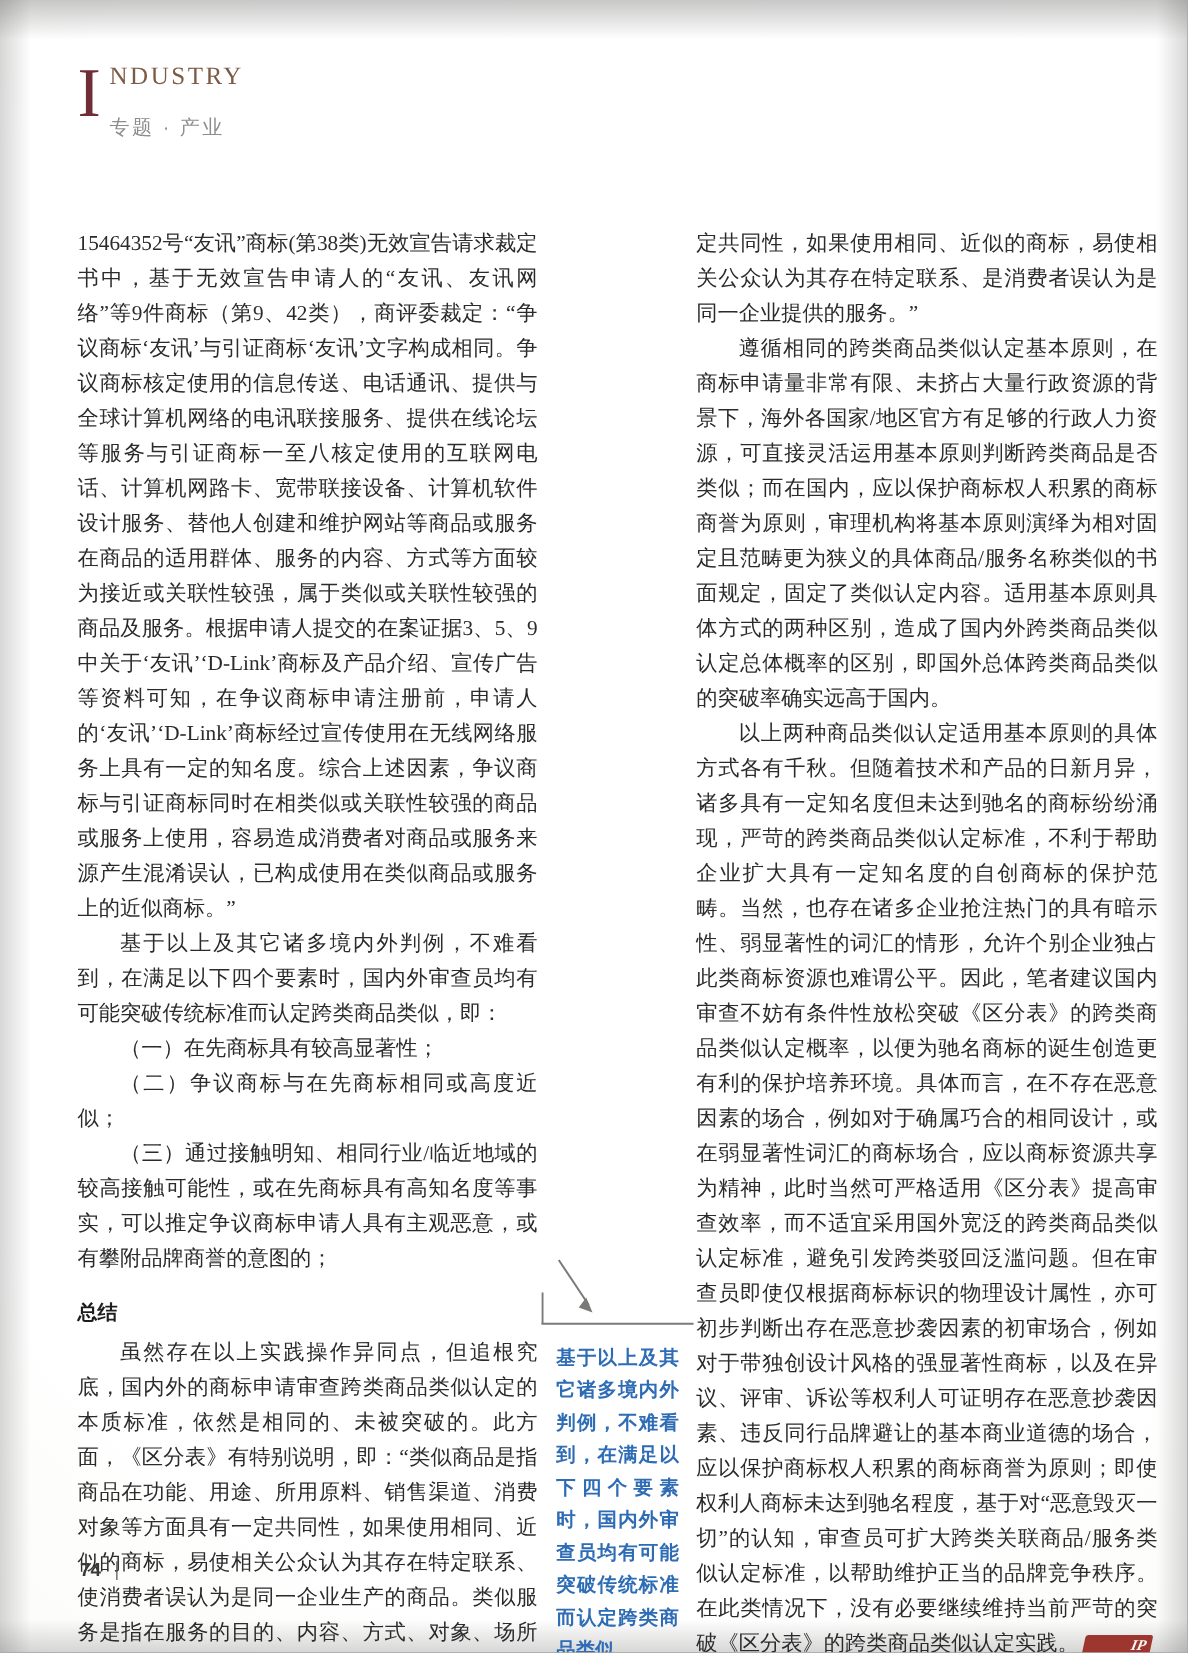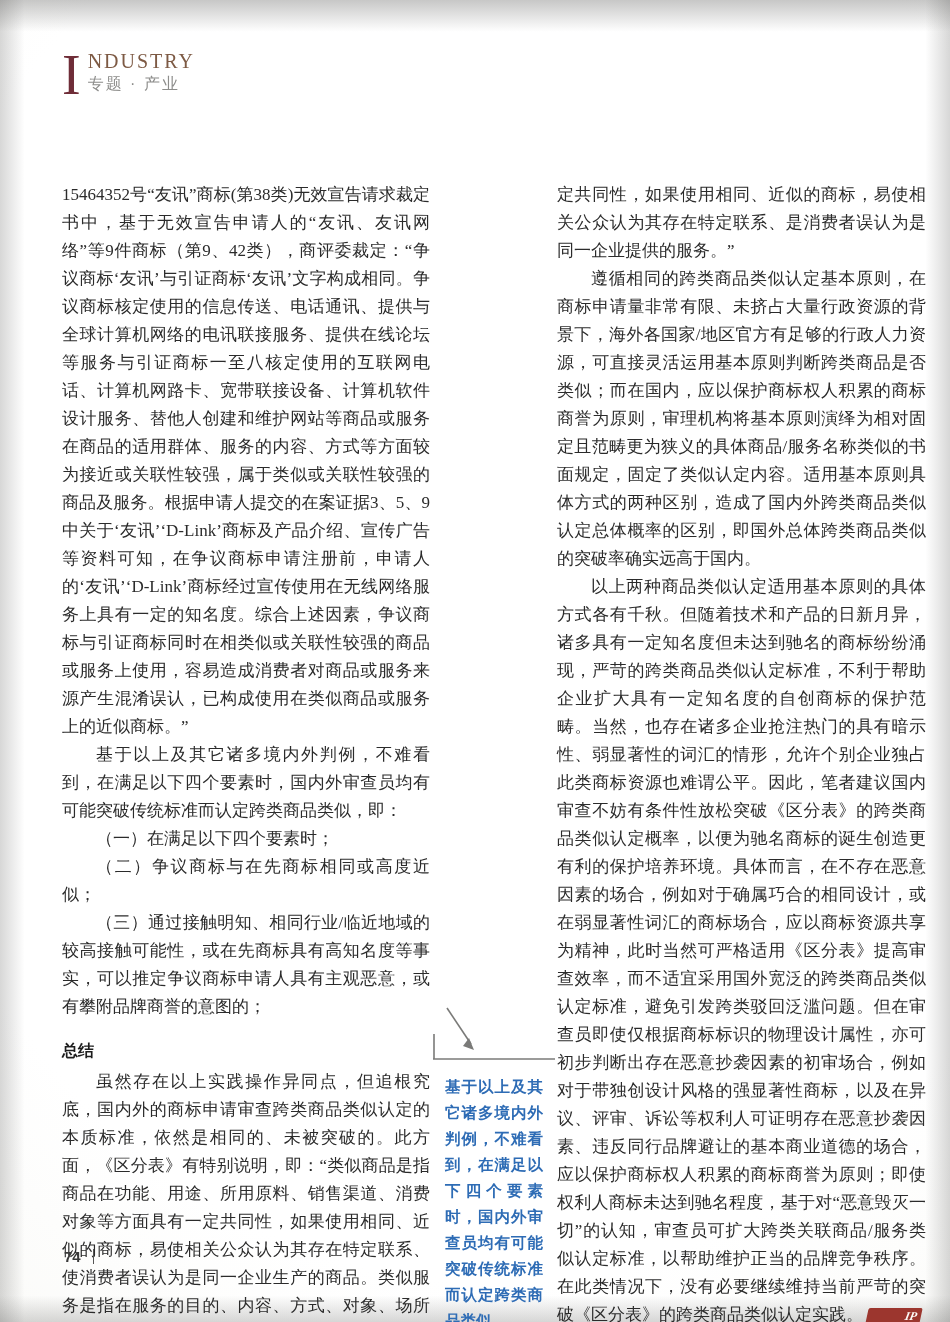--- a/index.html
+++ b/index.html
@@ -23,21 +23,21 @@
   .masthead .initial{
     font-size:56px;line-height:.92;color:#6f2d38;margin-right:7px;
     font-family:"Liberation Serif","DejaVu Serif",serif;
   }
   .masthead .mast-right{display:flex;flex-direction:column;}
   .masthead .mast-title{
     font-size:20px;letter-spacing:2px;color:#7d5a44;line-height:1.1;
     font-family:"Liberation Serif","DejaVu Serif",serif;
   }
   .masthead .mast-sub{
-    font-size:16px;color:#8d8d8b;margin-top:2px;letter-spacing:2px;
+    font-size:16px;color:#8d8d8b;margin-top:20px;letter-spacing:2px;
     font-family:"Liberation Sans","DejaVu Sans",sans-serif;
   }
   
   .col{position:absolute;top:181px;width:368px;font-size:17px;line-height:28px;
        text-align:justify;text-justify:inter-ideograph;}
   .col-left{left:62px;}
   .col-right{left:557px;width:369px;}
   .body-para{margin:0;}
   .indent{text-indent:2em;}
   .summary-heading{
@@ -76,21 +76,21 @@
     <span class="initial">I</span>
     <span class="mast-right">
       <span class="mast-title">NDUSTRY</span>
       <span class="mast-sub">专题 · 产业</span>
     </span>
   </div>
 
   <div class="col col-left">
     <p class="body-para">15464352号“友讯”商标(第38类)无效宣告请求裁定书中，基于无效宣告申请人的“友讯、友讯网络”等9件商标（第9、42类），商评委裁定：“争议商标‘友讯’与引证商标‘友讯’文字构成相同。争议商标核定使用的信息传送、电话通讯、提供与全球计算机网络的电讯联接服务、提供在线论坛等服务与引证商标一至八核定使用的互联网电话、计算机网路卡、宽带联接设备、计算机软件设计服务、替他人创建和维护网站等商品或服务在商品的适用群体、服务的内容、方式等方面较为接近或关联性较强，属于类似或关联性较强的商品及服务。根据申请人提交的在案证据3、5、9中关于‘友讯’‘D-Link’商标及产品介绍、宣传广告等资料可知，在争议商标申请注册前，申请人的‘友讯’‘D-Link’商标经过宣传使用在无线网络服务上具有一定的知名度。综合上述因素，争议商标与引证商标同时在相类似或关联性较强的商品或服务上使用，容易造成消费者对商品或服务来源产生混淆误认，已构成使用在类似商品或服务上的近似商标。”</p>
     <p class="body-para indent">基于以上及其它诸多境内外判例，不难看到，在满足以下四个要素时，国内外审查员均有可能突破传统标准而认定跨类商品类似，即：</p>
-    <p class="body-para indent">（一）在满足以下四个要素时；</p>
+    <p class="body-para indent">（一）在先商标具有较高显著性；</p>
     <p class="body-para indent">（二）争议商标与在先商标相同或高度近似；</p>
     <p class="body-para indent">（三）通过接触明知、相同行业/临近地域的较高接触可能性，或在先商标具有高知名度等事实，可以推定争议商标申请人具有主观恶意，或有攀附品牌商誉的意图的；</p>
     <h2 class="summary-heading">总结</h2>
     <p class="body-para indent">虽然存在以上实践操作异同点，但追根究底，国内外的商标申请审查跨类商品类似认定的本质标准，依然是相同的、未被突破的。此方面，《区分表》有特别说明，即：“类似商品是指商品在功能、用途、所用原料、销售渠道、消费对象等方面具有一定共同性，如果使用相同、近似的商标，易使相关公众认为其存在特定联系、使消费者误认为是同一企业生产的商品。类似服务是指在服务的目的、内容、方式、对象、场所等方面具有一</p>
   </div>
 
   <div class="col col-right">
     <p class="body-para">定共同性，如果使用相同、近似的商标，易使相关公众认为其存在特定联系、是消费者误认为是同一企业提供的服务。”</p>
     <p class="body-para indent">遵循相同的跨类商品类似认定基本原则，在商标申请量非常有限、未挤占大量行政资源的背景下，海外各国家/地区官方有足够的行政人力资源，可直接灵活运用基本原则判断跨类商品是否类似；而在国内，应以保护商标权人积累的商标商誉为原则，审理机构将基本原则演绎为相对固定且范畴更为狭义的具体商品/服务名称类似的书面规定，固定了类似认定内容。适用基本原则具体方式的两种区别，造成了国内外跨类商品类似认定总体概率的区别，即国外总体跨类商品类似的突破率确实远高于国内。</p>
     <p class="body-para indent"><span>以上两种商品类似认定适用基本原则的具体方式各有千秋。但随着技术和产品的日新月异，诸多具有一定知名度但未达到驰名的商标纷纷涌现，严苛的跨类商品类似认定标准，不利于帮助企业扩大具有一定知名度的自创商标的保护范畴。当然，也存在诸多企业抢注热门的具有暗示性、弱显著性的词汇的情形，允许个别企业独占此类商标资源也难谓公平。因此，笔者建议国内审查不妨有条件性放松突破《区分表》的跨类商品类似认定概率，以便为驰名商标的诞生创造更有利的保护培养环境。具体而言，在不存在恶意因素的场合，例如对于确属巧合的相同设计，或在弱显著性词汇的商标场合，应以商标资源共享为精神，此时当然可严格适用《区分表》提高审查效率，而不适宜采用国外宽泛的跨类商品类似认定标准，避免引发跨类驳回泛滥问题。但在审查员即使仅根据商标标识的物理设计属性，亦可初步判断出存在恶意抄袭因素的初审场合，例如对于带独创设计风格的强显著性商标，以及在异议、评审、诉讼等权利人可证明存在恶意抄袭因素、违反同行品牌避让的基本商业道德的场合，应以保护商标权人积累的商标商誉为原则；即使权利人商标未达到驰名程度，基于对“恶意毁灭一切”的认知，审查员可扩大跨类关联商品/服务类似认定标准，以帮助维护正当的品牌竞争秩序。在此类情况下，没有必要继续维持当前严苛的突破《区分表》的跨类商品类似认定实践。</span><span class="end-mark">IP</span></p>

